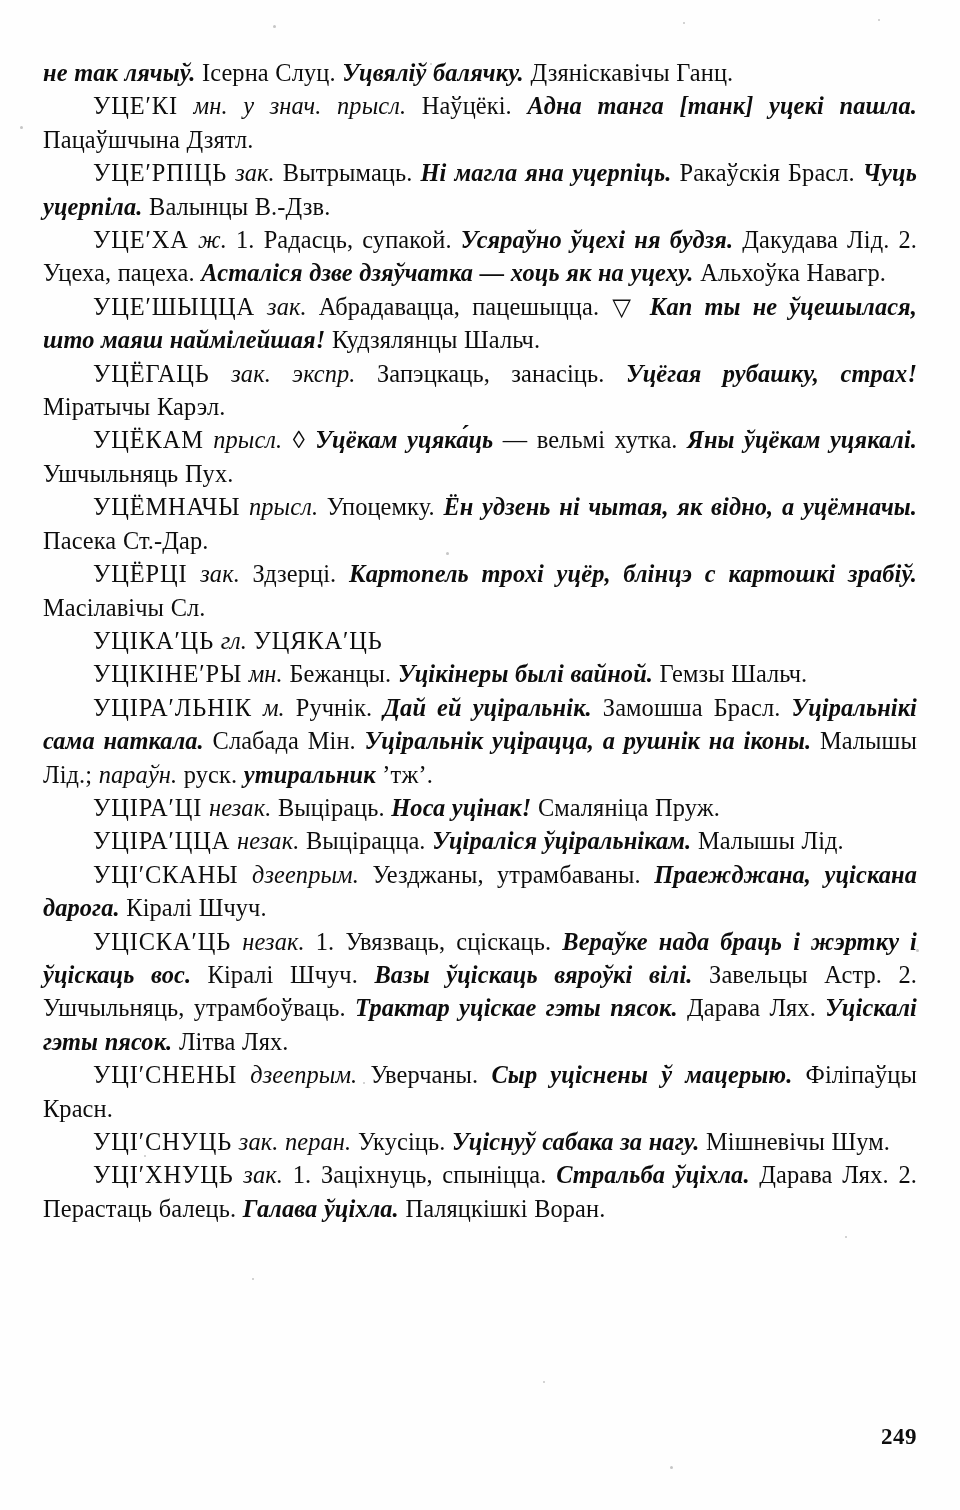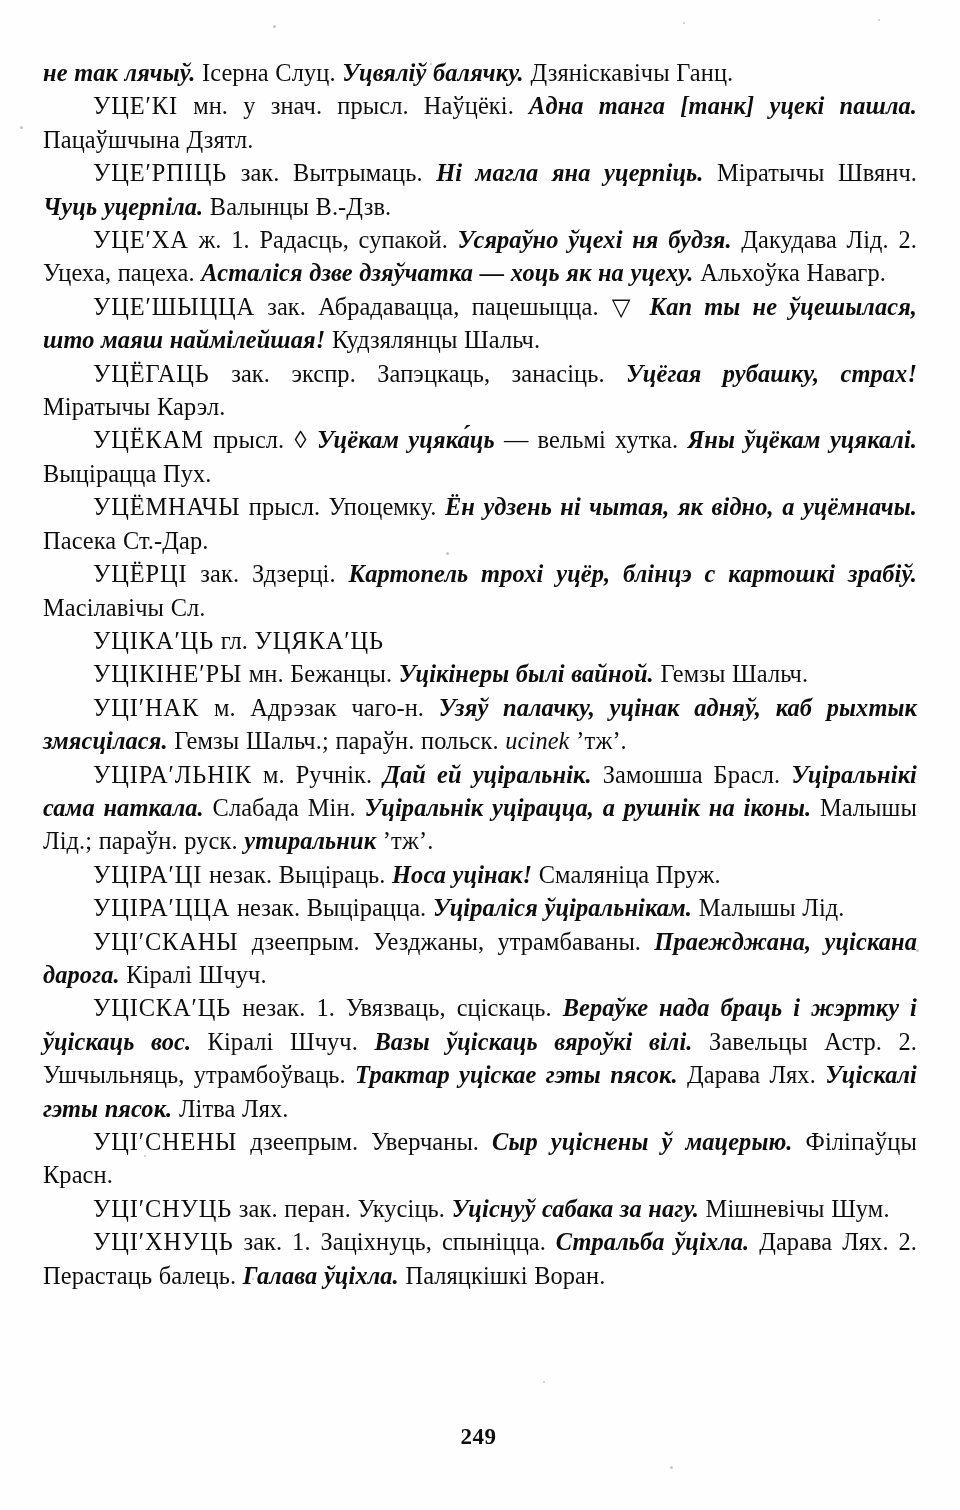--- a/index.html
+++ b/index.html
@@ -63,20 +63,21 @@
     text-indent: 0;
   }
 
   
   .hw {
     font-weight: 400;
     letter-spacing: .9px;
   }
   
   .gr {
+    font-style: italic;
   }
   
   .ex {
     font-style: italic;
     font-weight: 700;
   }
   
   .lat {
     font-style: italic;
   }
@@ -91,26 +92,25 @@
   }
   .num {
     font-style: normal;
   }
 
   .folio {
     position: absolute;
     left: 0;
     top: 1424px;
     width: 917px;
-    text-align: center;
+    text-align: right;
     font-size: 23px;
     font-weight: 700;
     font-family: "Liberation Serif", "DejaVu Serif", serif;
     letter-spacing: .5px;
-    padding-left: 20px;
   }
 </style>
 </head>
 <body>
 
 <div class="page">
 
   <div class="speckle-layer">
     <div class="speck" style="left:273px;top:25px;width:3px;height:3px;"></div>
     <div class="speck" style="left:683px;top:22px;width:2px;height:2px;"></div>
@@ -127,39 +127,38 @@
     <div class="speck" style="left:543px;top:1381px;width:2px;height:2px;"></div>
   </div>
 
   <div class="text-block">
 
     <p class="entry cont"><span class="ex">не так лячыў.</span> <span class="pl">Ісерна Слуц.</span> <span class="ex">Уцвяліў балячку.</span> <span class="pl">Дзяніскавічы Ганц.</span></p>
 
     <p class="entry"><span class="hw">УЦЕ′КІ</span> <span class="gr">мн. у знач. прысл.</span> <span class="pl">Наўцёкі.</span> <span class="ex">Адна танга [танк] уцекі пашла.</span> <span class="pl">Пацаўшчына Дзятл.</span></p>
 
 
-    <p class="entry"><span class="hw">УЦЕ′РПІЦЬ</span> <span class="gr">зак.</span> <span class="pl">Вытрымаць.</span> <span class="ex">Ні магла яна уцерпіць.</span> <span class="pl">Міратычы Швянч.</span> <span class="ex">Чуць уцерпіла.</span> <span class="pl">Валынцы В.-Дзв.</span></p>
+    <p class="entry"><span class="hw">УЦЕ′РПІЦЬ</span> <span class="gr">зак.</span> <span class="pl">Вытрымаць.</span> <span class="ex">Ні магла яна уцерпіць.</span> <span class="pl">Ракаўскія Брасл.</span> <span class="ex">Чуць уцерпіла.</span> <span class="pl">Валынцы В.-Дзв.</span></p>
 
     <p class="entry"><span class="hw">УЦЕ′ХА</span> <span class="gr">ж.</span> <span class="num">1.</span> <span class="pl">Радасць, супакой.</span> <span class="ex">Усяраўно ўцехі ня будзя.</span> <span class="pl">Дакудава Лід.</span> <span class="num">2.</span> <span class="pl">Уцеха, пацеха.</span> <span class="ex">Асталіся дзве дзяўчатка — хоць як на уцеху.</span> <span class="pl">Альхоўка Навагр.</span></p>
 
     <p class="entry"><span class="hw">УЦЕ′ШЫЦЦА</span> <span class="gr">зак.</span> <span class="pl">Абрадавацца, пацешыцца.</span> <span class="sym">▽</span> <span class="ex">Кап ты не ўцешылася, што маяш наймілейшая!</span> <span class="pl">Кудзялянцы Шальч.</span></p>
 
     <p class="entry"><span class="hw">УЦЁГАЦЬ</span> <span class="gr">зак. экспр.</span> <span class="pl">Запэцкаць, занасіць.</span> <span class="ex">Уцёгая рубашку, страх!</span> <span class="pl">Міратычы Карэл.</span></p>
 
-    <p class="entry"><span class="hw">УЦЁКАМ</span> <span class="gr">прысл.</span> <span class="sym">◊</span> <span class="ex">Уцёкам уцяка́ць</span> <span class="pl">— вельмі хутка.</span> <span class="ex">Яны ўцёкам уцякалі.</span> <span class="pl">Выцірацца Пух.</span></p>
+    <p class="entry"><span class="hw">УЦЁКАМ</span> <span class="gr">прысл.</span> <span class="sym">◊</span> <span class="ex">Уцёкам уцяка́ць</span> <span class="pl">— вельмі хутка.</span> <span class="ex">Яны ўцёкам уцякалі.</span> <span class="pl">Ушчыльняць Пух.</span></p>
 
     <p class="entry"><span class="hw">УЦЁМНАЧЫ</span> <span class="gr">прысл.</span> <span class="pl">Упоцемку.</span> <span class="ex">Ён удзень ні чытая, як відно, а уцёмначы.</span> <span class="pl">Пасека Ст.-Дар.</span></p>
 
     <p class="entry"><span class="hw">УЦЁРЦІ</span> <span class="gr">зак.</span> <span class="pl">Здзерці.</span> <span class="ex">Картопель трохі уцёр, блінцэ с картошкі зрабіў.</span> <span class="pl">Масілавічы Сл.</span></p>
 
     <p class="entry"><span class="hw">УЦІКА′ЦЬ</span> <span class="gr">гл.</span> <span class="hw">УЦЯКА′ЦЬ</span></p>
 
     <p class="entry"><span class="hw">УЦІКІНЕ′РЫ</span> <span class="gr">мн.</span> <span class="pl">Бежанцы.</span> <span class="ex">Уцікінеры былі вайной.</span> <span class="pl">Гемзы Шальч.</span></p>
 
-    <p class="entry"><span class="hw">УЦІ′НАК</span> <span class="gr">м.</span> <span class="pl">Адрэзак чаго-н.</span> <span class="ex">Узяў палачку, уцінак адняў, каб рыхтык змясцілася.</span> <span class="pl">Гемзы Шальч.;</span> <span class="gr">параўн.</span> <span class="pl">польск.</span> <span class="lat">ucinek</span> <span class="pl">’тж’.</span></p>
 
     <p class="entry"><span class="hw">УЦІРА′ЛЬНІК</span> <span class="gr">м.</span> <span class="pl">Ручнік.</span> <span class="ex">Дай ей уціральнік.</span> <span class="pl">Замошша Брасл.</span> <span class="ex">Уціральнікі сама наткала.</span> <span class="pl">Слабада Мін.</span> <span class="ex">Уціральнік уцірацца, а рушнік на іконы.</span> <span class="pl">Малышы Лід.;</span> <span class="gr">параўн.</span> <span class="pl">руск.</span> <span class="ex">утиральник</span> <span class="pl">’тж’.</span></p>
 
     <p class="entry"><span class="hw">УЦІРА′ЦІ</span> <span class="gr">незак.</span> <span class="pl">Выціраць.</span> <span class="ex">Носа уцінак!</span> <span class="pl">Смаляніца Пруж.</span></p>
 
     <p class="entry"><span class="hw">УЦІРА′ЦЦА</span> <span class="gr">незак.</span> <span class="pl">Выцірацца.</span> <span class="ex">Уціраліся ўціральнікам.</span> <span class="pl">Малышы Лід.</span></p>
 
     <p class="entry"><span class="hw">УЦІ′СКАНЫ</span> <span class="gr">дзеепрым.</span> <span class="pl">Уезджаны, утрамбаваны.</span> <span class="ex">Праежджана, уціскана дарога.</span> <span class="pl">Кіралі Шчуч.</span></p>
 
     <p class="entry"><span class="hw">УЦІСКА′ЦЬ</span> <span class="gr">незак.</span> <span class="num">1.</span> <span class="pl">Увязваць, сціскаць.</span> <span class="ex">Вераўке нада браць і жэртку і ўціскаць вос.</span> <span class="pl">Кіралі Шчуч.</span> <span class="ex">Вазы ўціскаць вяроўкі вілі.</span> <span class="pl">Завельцы Астр.</span> <span class="num">2.</span> <span class="pl">Ушчыльняць, утрамбоўваць.</span> <span class="ex">Трактар уціскае гэты пясок.</span> <span class="pl">Дарава Лях.</span> <span class="ex">Уціскалі гэты пясок.</span> <span class="pl">Літва Лях.</span></p>

